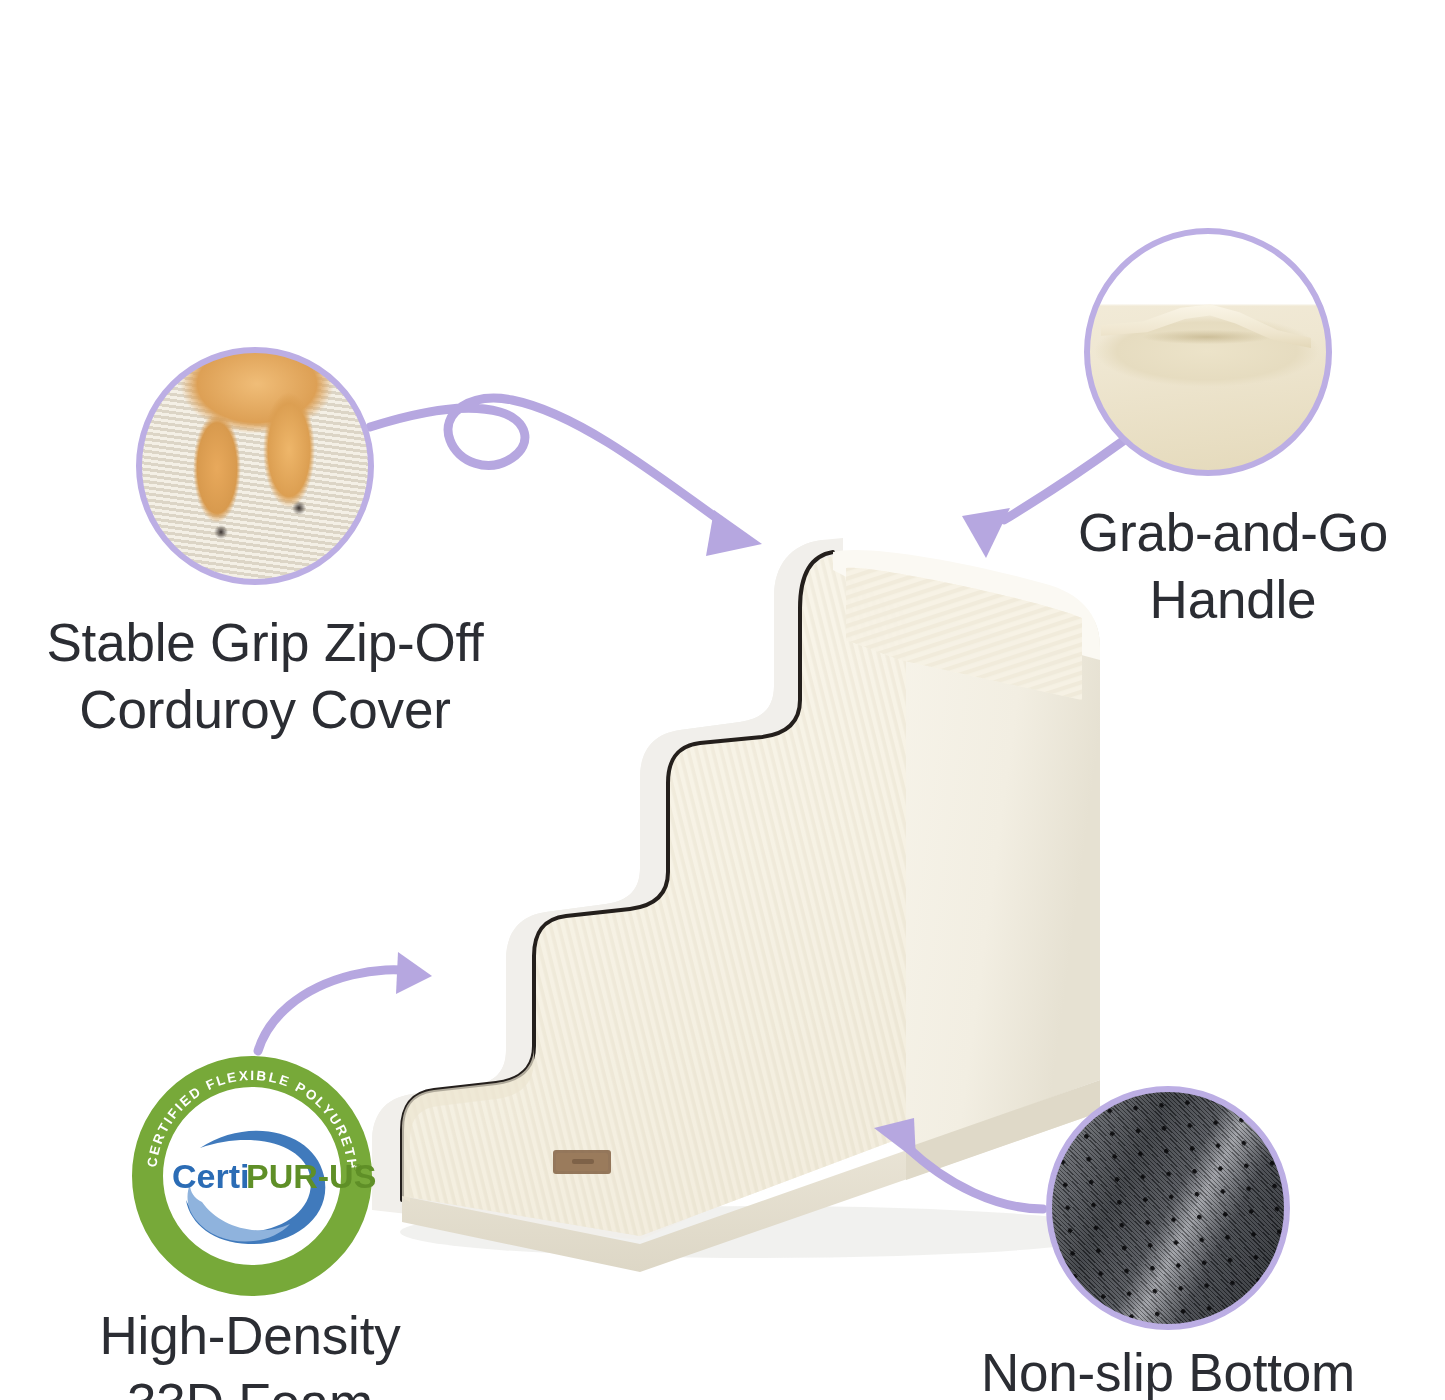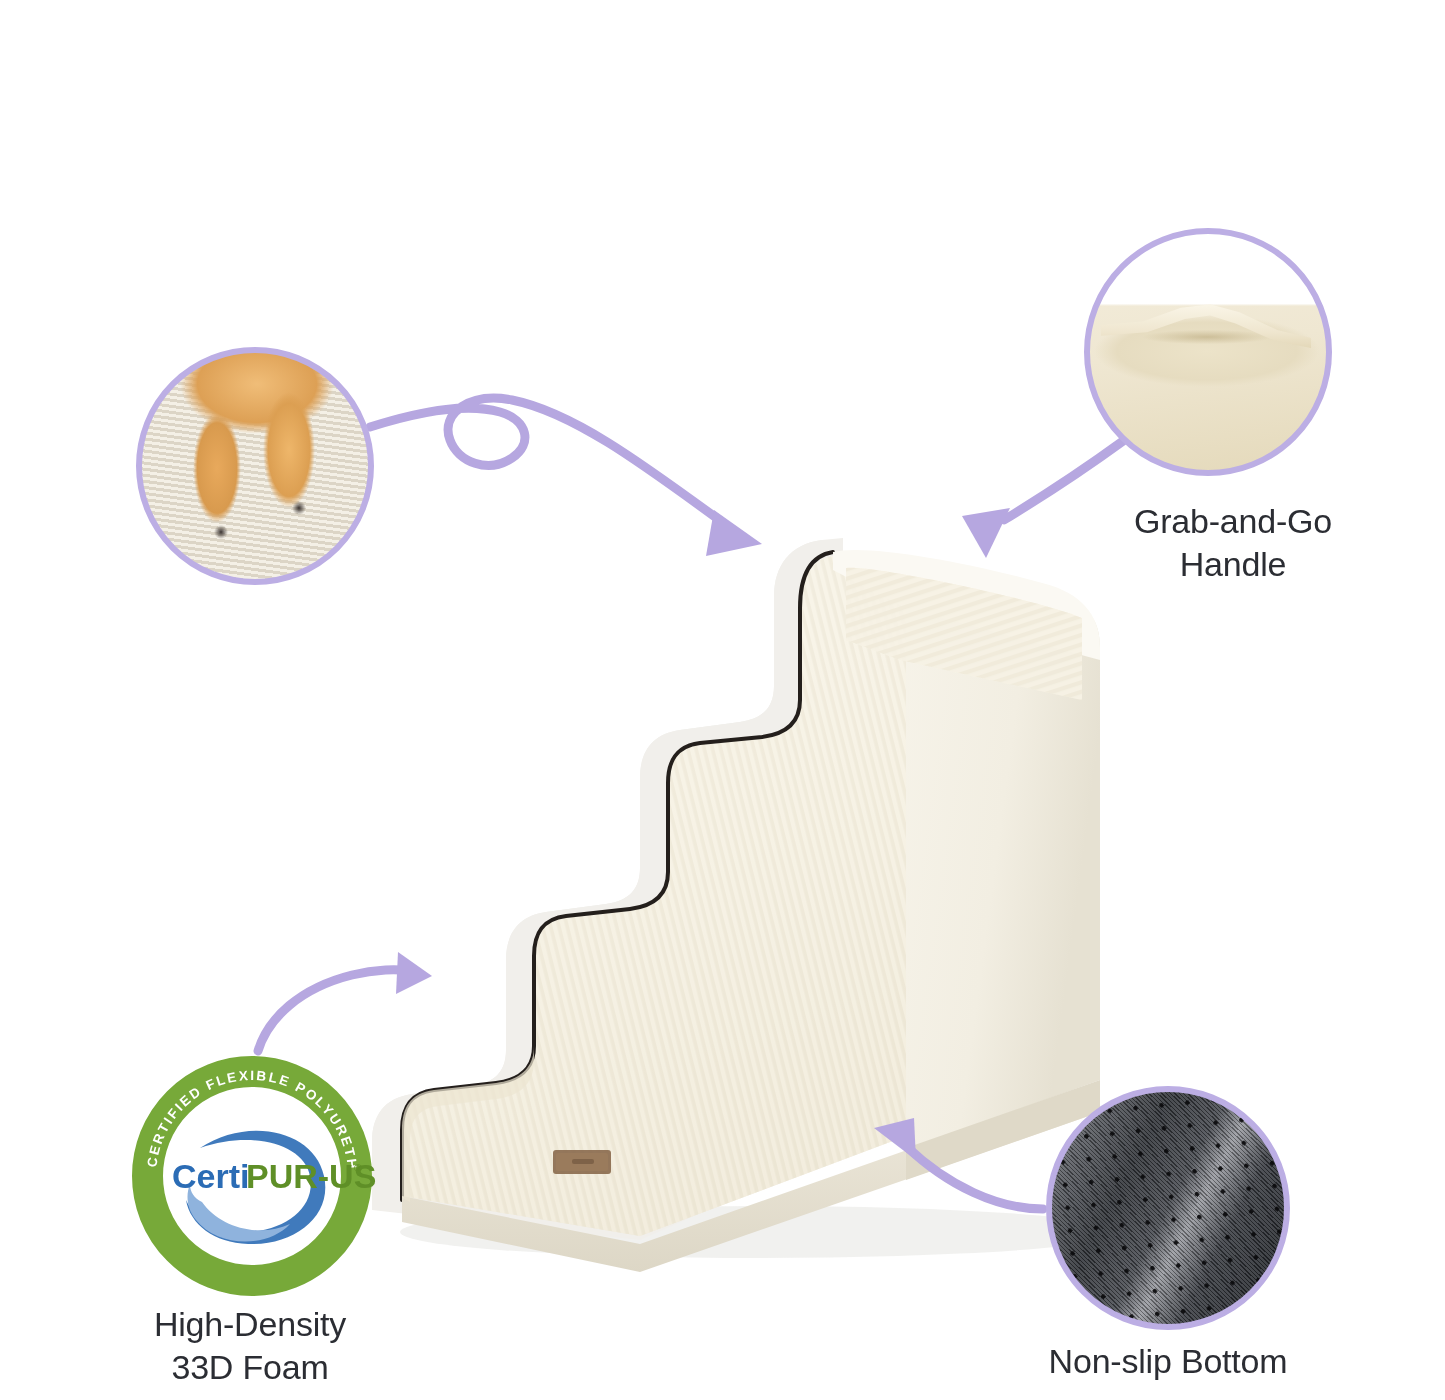--- a/index.html
+++ b/index.html
@@ -76,21 +76,21 @@
     position:absolute; inset:-10px;
     background-image:radial-gradient(circle 3.4px at 3.4px 3.4px, rgba(10,10,12,.92) 0 62%, rgba(10,10,12,0) 68%);
     background-size:26px 23px;
     transform:rotate(-6deg);
   }
 
   
   .label {
     position:absolute;
     color:#2b2d33;
-    font-size:34px;
+    font-size:53px;
     line-height:1.26;
     font-weight:400;
     letter-spacing:-0.2px;
     text-align:center;
     white-space:pre-line;
   }
 
   
   #certipur-badge { position:absolute; left:128px; top:1052px; width:248px; height:248px; }
   #certipur-badge svg { display:block; }
@@ -296,20 +296,22 @@
 
       <g>
         <text x="44" y="136" font-family="'Liberation Sans', sans-serif" font-size="34" font-weight="700" fill="#2b6cb5">Certi</text>
         <text x="118" y="136" font-family="'Liberation Sans', sans-serif" font-size="34" font-weight="700" fill="#5f8f27">PUR-US</text>
         <text x="226" y="120" font-family="'Liberation Sans', sans-serif" font-size="11" font-weight="700" fill="#5f8f27">®</text>
       </g>
     </svg>
   </div>
   <div class="ring" style="left:128px; top:1052px; width:248px; height:248px; border:0;"></div>
 
+  <div class="label" style="left:20px; top:610px; width:490px;">Stable Grip Zip-Off
+Corduroy Cover</div>
 
   <div class="label" style="left:1048px; top:500px; width:370px;">Grab-and-Go
 Handle</div>
 
   <div class="label" style="left:50px; top:1303px; width:400px;">High-Density
 33D Foam</div>
 
   <div class="label" style="left:938px; top:1340px; width:460px;">Non-slip Bottom</div>
 
 </div>

